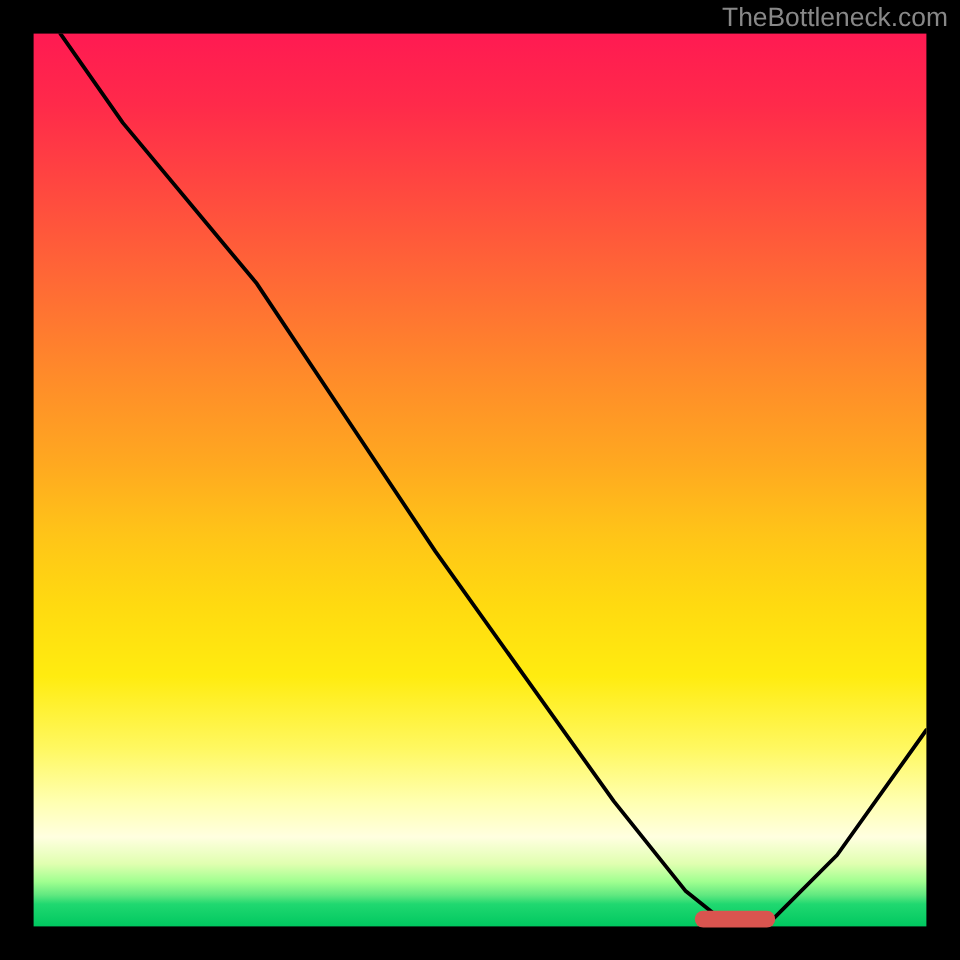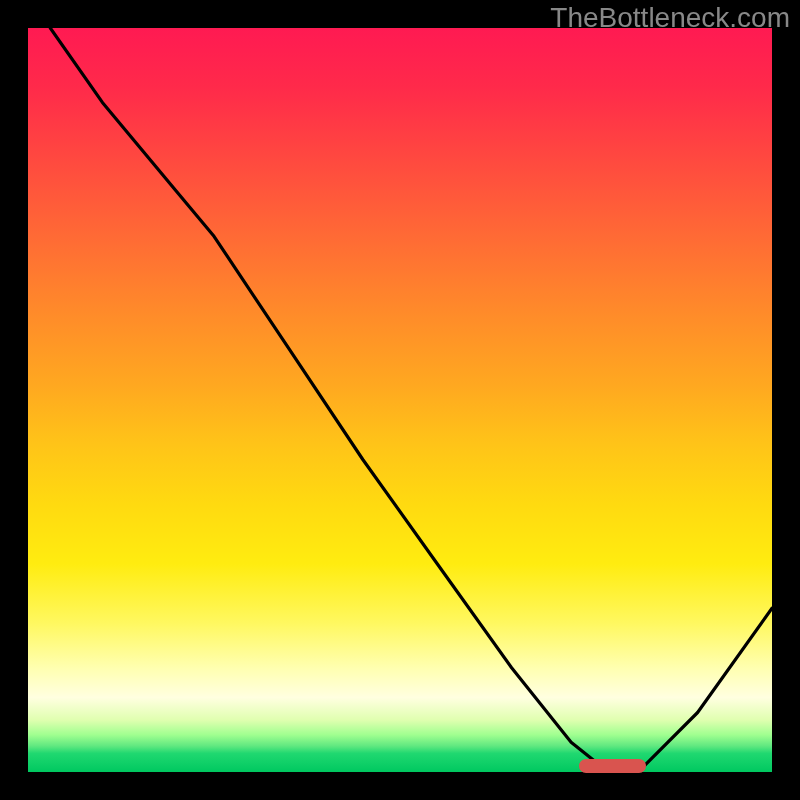--- a/index.html
+++ b/index.html
@@ -8,21 +8,21 @@
     height: 800px;
     background: #000;
     font-family: Arial, Helvetica, sans-serif;
     position: relative;
   }
   .watermark {
     position: absolute;
     top: 2px;
     right: 10px;
     color: #888;
-    font-size: 28px;
+    font-size: 22px;
     font-weight: normal;
     z-index: 10;
   }
   .chart-frame {
     position: absolute;
     top: 28px;
     left: 28px;
     width: 744px;
     height: 744px;
     background: #000;

